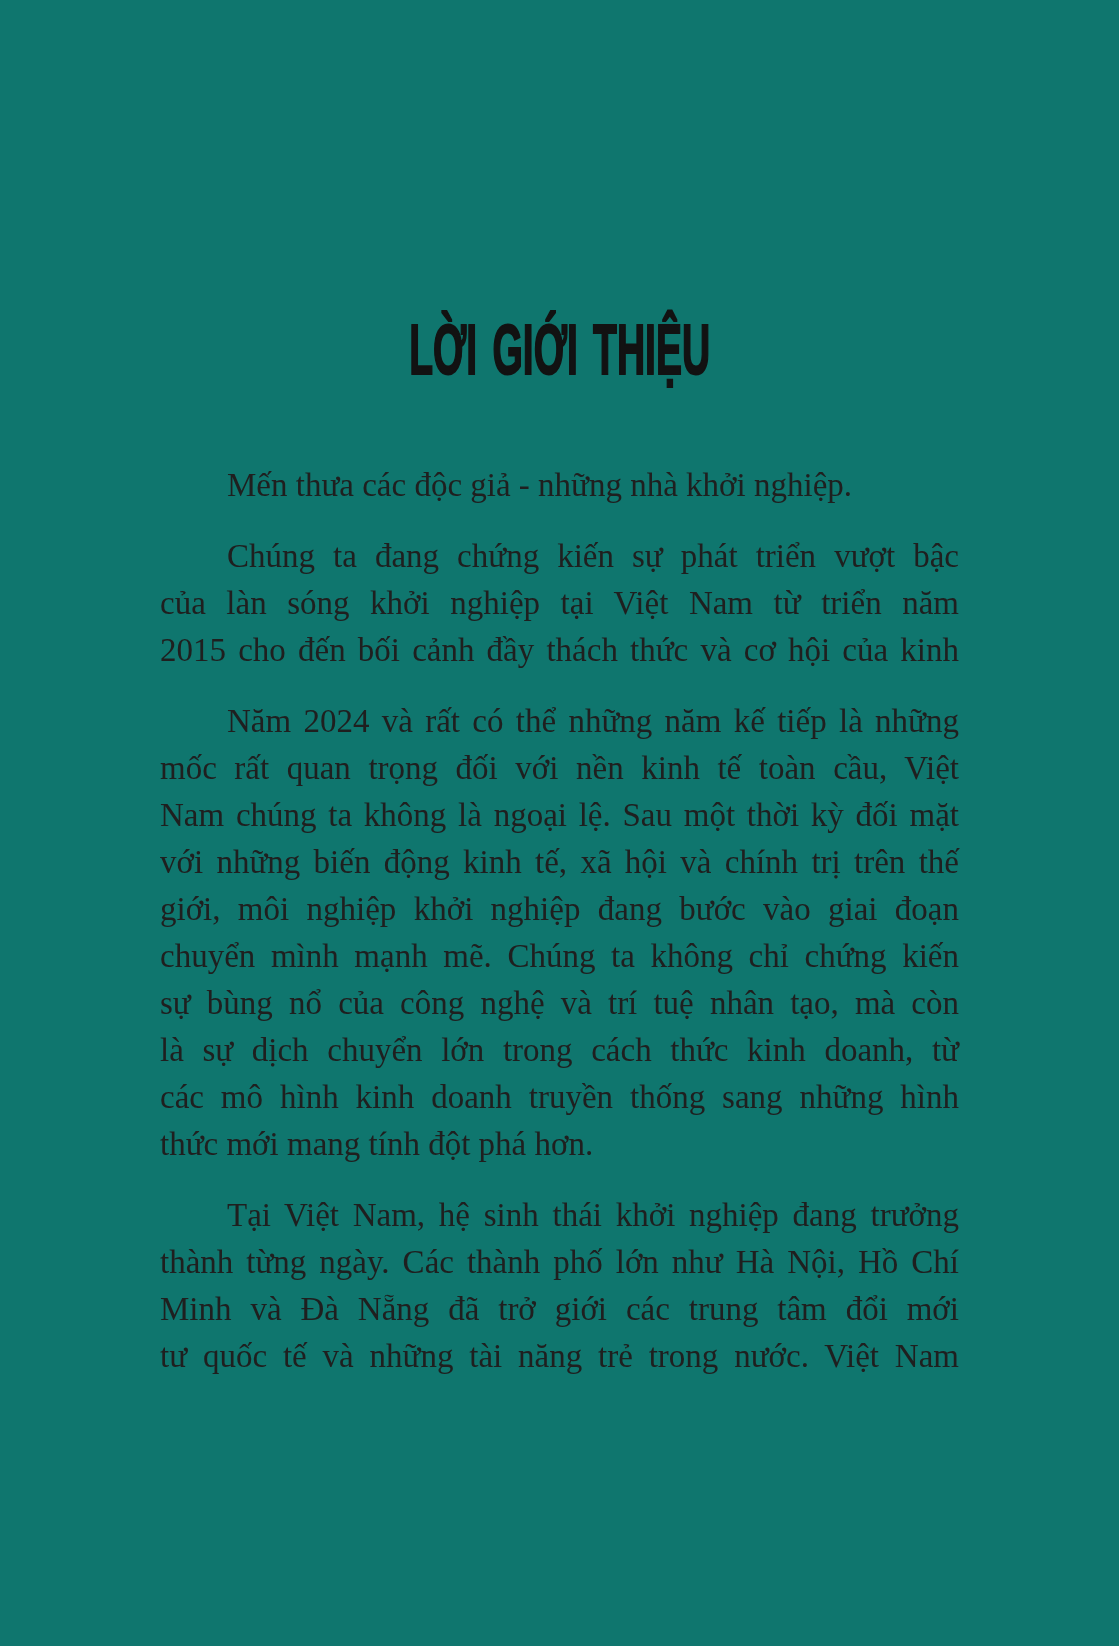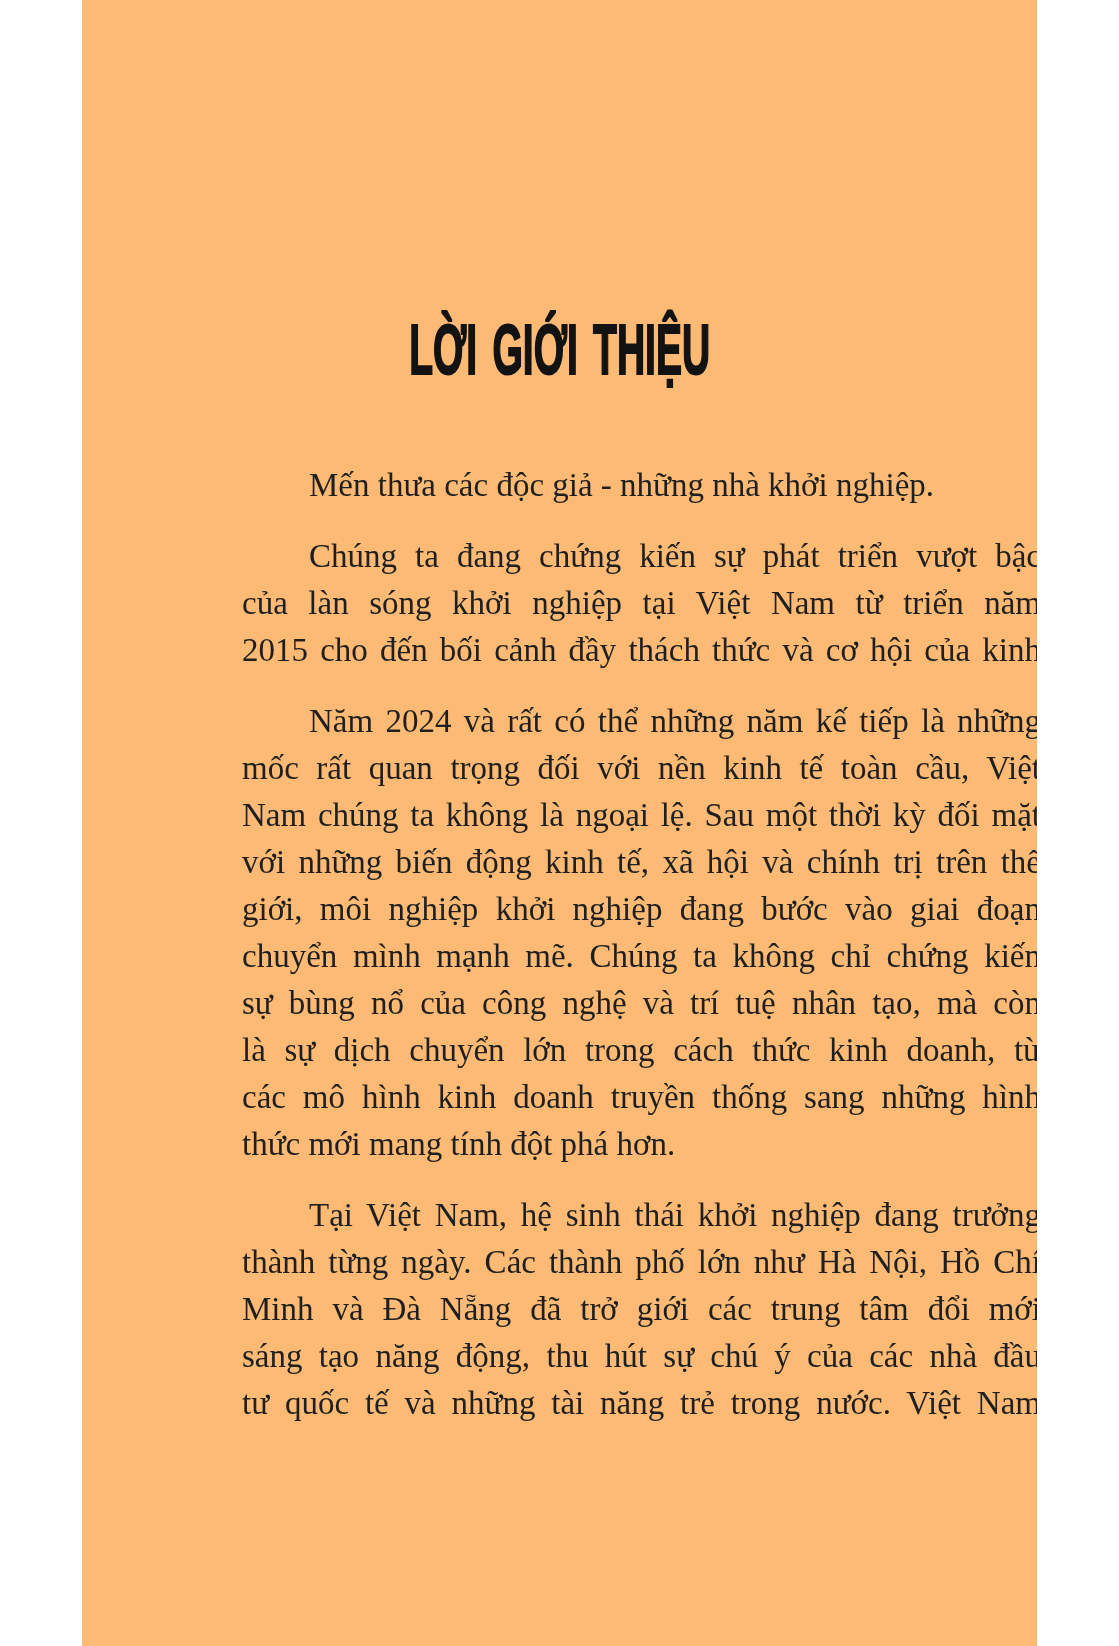--- a/index.html
+++ b/index.html
@@ -2,24 +2,24 @@
 <html lang="vi"><head>
 <meta charset="utf-8">
 <style>
   html, body {
     margin: 0;
     padding: 0;
     background: #ffffff;
   }
   .page {
     position: relative;
-    width: 955px;
+    width: 1119px;
     height: 1646px;
     margin: 0 auto;
-    background: #fdba74;
+    background: #0f766e;
     overflow: hidden;
     font-family: "Liberation Serif", "DejaVu Serif", serif;
     color: #1c1c1c;
   }
   .title-block {
     margin: 0;
     padding-top: 314px;
     text-align: center;
   }
   h1.page-title {
@@ -86,17 +86,16 @@
         <div class="line">chuyển mình mạnh mẽ. Chúng ta không chỉ chứng kiến</div>
         <div class="line">sự bùng nổ của công nghệ và trí tuệ nhân tạo, mà còn</div>
         <div class="line">là sự dịch chuyển lớn trong cách thức kinh doanh, từ</div>
         <div class="line">các mô hình kinh doanh truyền thống sang những hình</div>
         <div class="line end">thức mới mang tính đột phá hơn.</div>
       </div>
       <div class="para">
         <div class="line first">Tại Việt Nam, hệ sinh thái khởi nghiệp đang trưởng</div>
         <div class="line">thành từng ngày. Các thành phố lớn như Hà Nội, Hồ Chí</div>
         <div class="line">Minh và Đà Nẵng đã trở giới các trung tâm đổi mới</div>
-        <div class="line">sáng tạo năng động, thu hút sự chú ý của các nhà đầu</div>
         <div class="line">tư quốc tế và những tài năng trẻ trong nước. Việt Nam</div>
       </div>
     </main>
 </div>
 
 </body></html>

